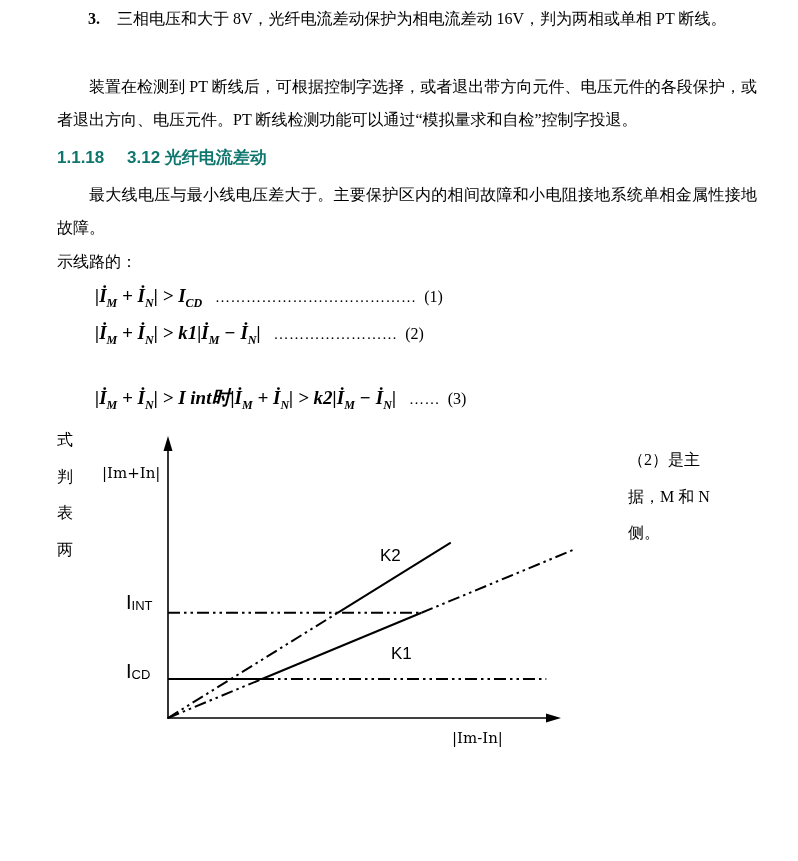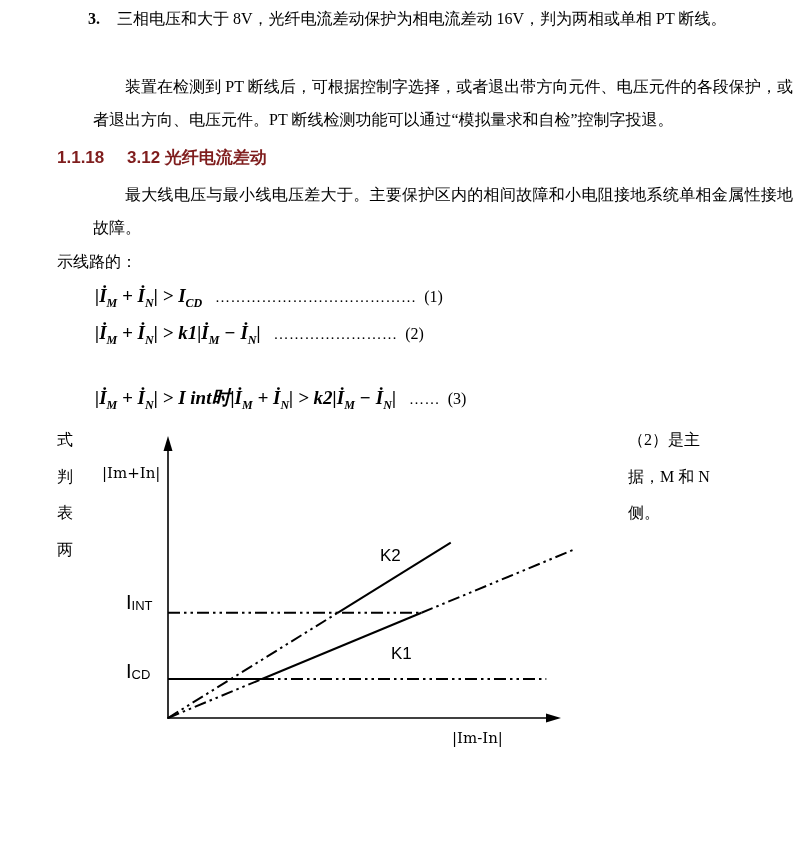--- a/index.html
+++ b/index.html
@@ -2,37 +2,37 @@
 <html><head>
 <meta charset="utf-8">
 <style>
   html,body{margin:0;padding:0;}
   body{
     width:798px;height:861px;background:#ffffff;color:#000;
     font-family:"Liberation Serif","DejaVu Serif",serif;
     position:relative;overflow:hidden;
   }
   .page{position:absolute;inset:0;}
-  .para{position:absolute;left:57px;width:700px;font-size:16px;line-height:33px;text-indent:32px;text-align:justify;margin-left:36px;}
+  .para{position:absolute;left:57px;width:700px;font-size:16px;line-height:33px;text-indent:32px;text-align:justify;}
   .li{position:absolute;left:88px;top:2px;width:706px;font-size:16px;line-height:33px;}
   .li .marker{position:absolute;left:0;top:0;font-weight:bold;}
   .li .txt{margin-left:29px;text-align:justify;}
   .heading{position:absolute;left:57px;top:146px;margin:0;
     font-family:"Liberation Sans","DejaVu Sans",sans-serif;
-    font-size:17px;font-weight:bold;color:#7f1d1d;line-height:24px;}
+    font-size:17px;font-weight:bold;color:#0f766e;line-height:24px;}
   .heading .num{margin-right:18px;}
   .action{position:absolute;left:57px;top:245px;font-size:16px;line-height:33px;}
   .eq{position:absolute;left:95px;font-size:19px;white-space:nowrap;}
   .eq .expr{font-style:italic;font-weight:bold;}
   .eq .expr sub{font-size:12px;font-style:italic;}
   .eq .dots{font-size:15px;margin-left:8px;letter-spacing:0.5px;}
   .eq .num{font-size:16px;margin-left:3px;}
   #eq1{top:285px;} #eq2{top:322px;text-align:right;} #eq3{top:378px;margin-top:7px;}
   .wrapL{position:absolute;left:57px;top:422px;font-size:16px;line-height:36.7px;}
-  .wrapR{position:absolute;left:628px;top:422px;width:170px;font-size:16px;line-height:36.7px;}
+  .wrapR{position:absolute;left:628px;top:442px;width:170px;font-size:16px;line-height:36.7px;}
   .figure-svg{position:absolute;left:100px;top:430px;}
   svg text{fill:#000;}
   .svg-serif{font-family:"DejaVu Serif","Liberation Serif",serif;font-size:15px;}
   .svg-sans{font-family:"Liberation Sans","DejaVu Sans",sans-serif;}
 </style>
 </head>
 <body>
 
 <div class="page">
 

